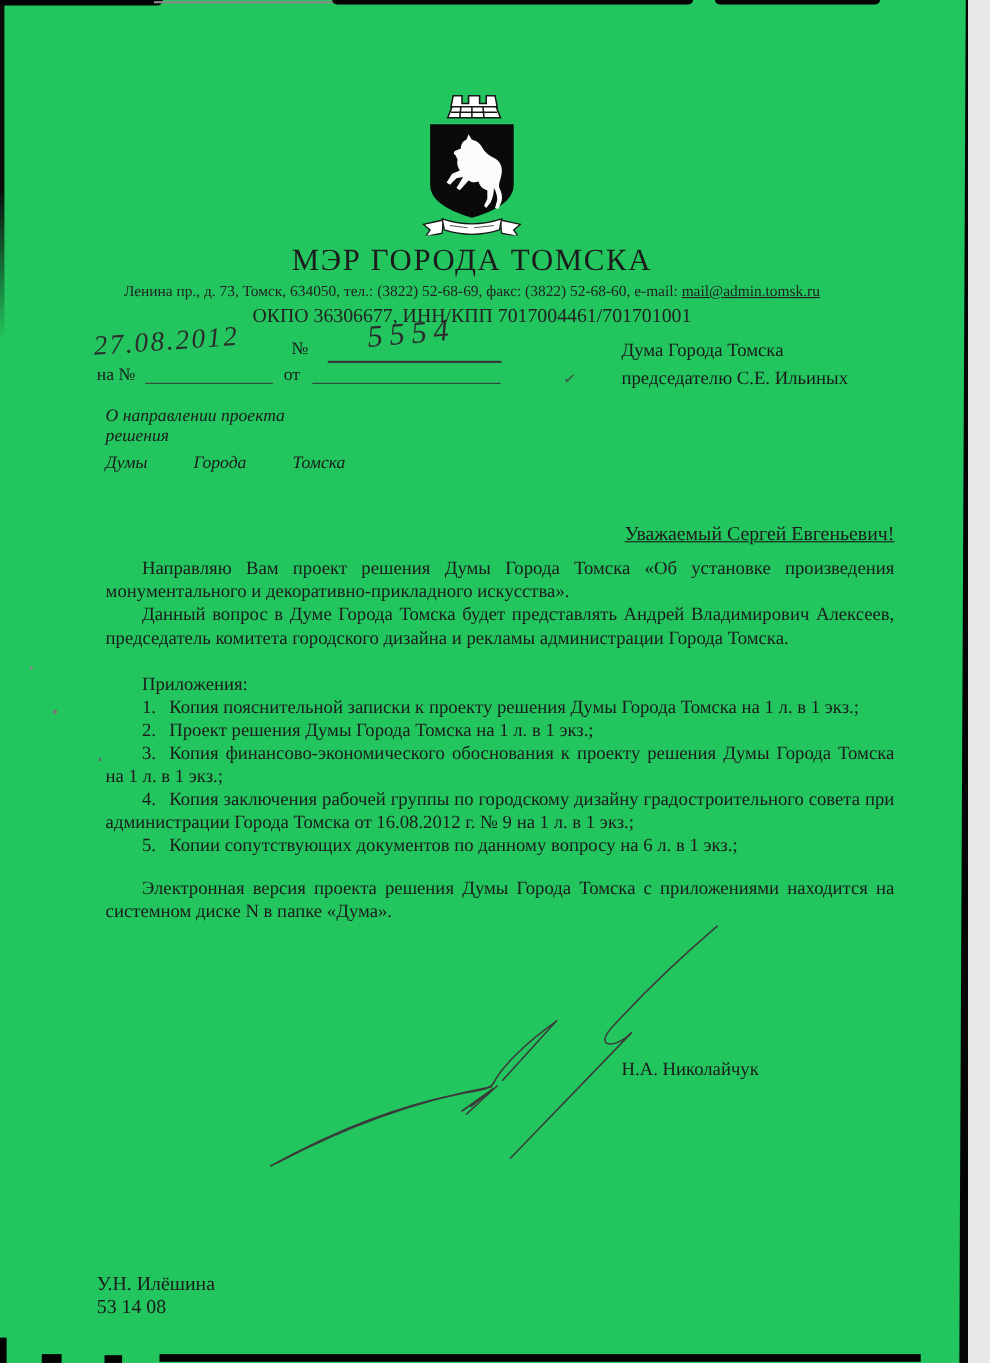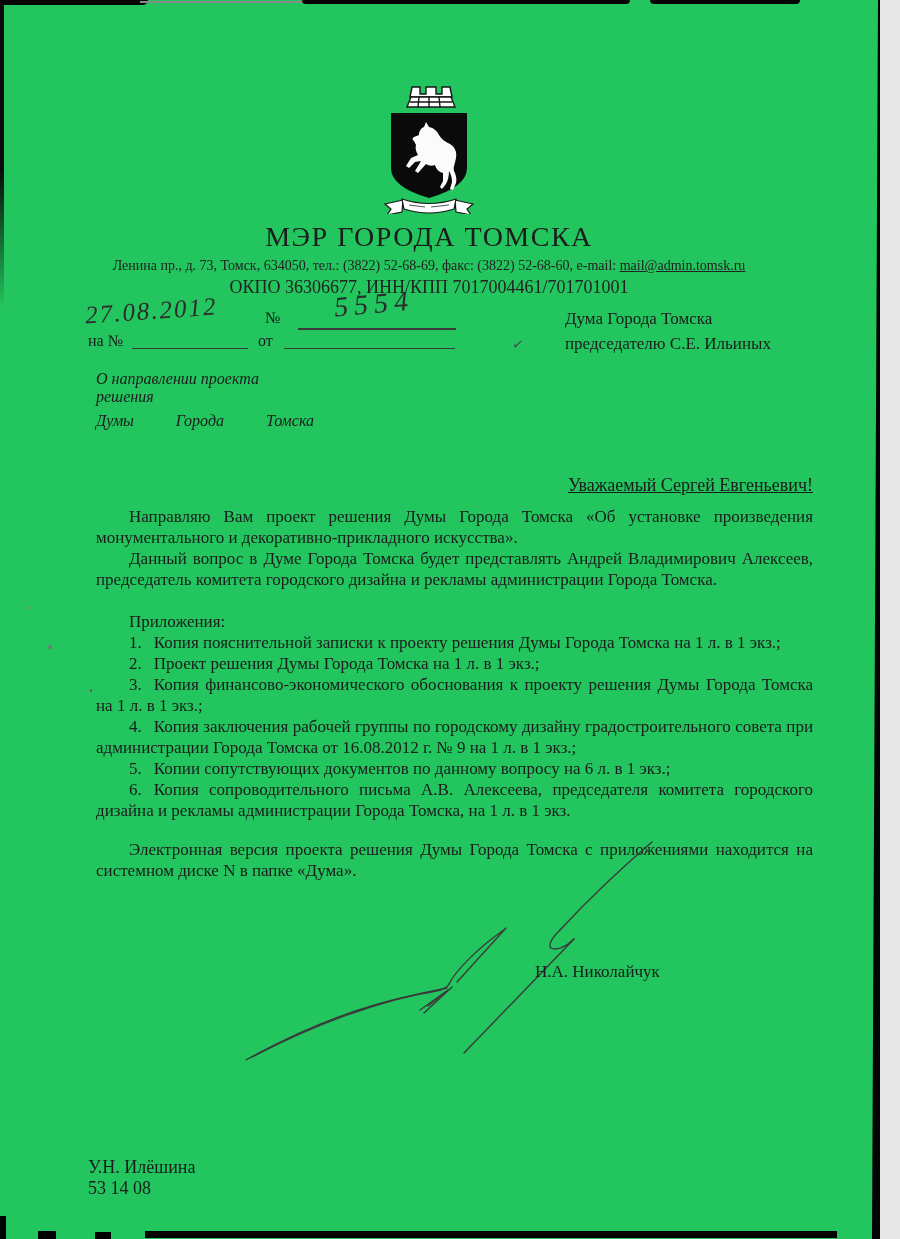--- a/index.html
+++ b/index.html
@@ -60,21 +60,21 @@
   .body { position:absolute; left:96px; top:474px; width:717px; font-size:17px; line-height:21px;
       text-align:justify; }
   .salutation { text-align:right; text-indent:0; font-size:18px; line-height:22px; margin-bottom:10px;text-decoration:underline; }
   .body p { text-indent:33px; }
   .attach-title { margin-top:21px; }
   .attach-item .num { padding-right:12px; }
   .closing { margin-top:18px; }
 
   
   .sig-overlay { position:absolute; left:0; top:0; width:900px; height:1239px; pointer-events:none; }
-  .signer-name { position:absolute; left:535px; top:962px; font-size:17px; }
+  .signer-name { position:absolute; left:565px; top:962px; font-size:17px; }
 
   
   .footer { position:absolute; left:88px; top:1157px; font-size:18px; line-height:21px;font-family:Liberation Serif, serif; }
 </style>
 </head>
 <body>
 
 <div class="page">
 
   <div class="art art-top-1"></div>
@@ -159,21 +159,20 @@
   <div class="body">
     <p class="salutation">Уважаемый Сергей Евгеньевич!</p>
     <p>Направляю Вам проект решения Думы Города Томска «Об установке произведения монументального и декоративно-прикладного искусства».</p>
     <p>Данный вопрос в Думе Города Томска будет представлять Андрей Владимирович Алексеев, председатель комитета городского дизайна и рекламы администрации Города Томска.</p>
     <p class="attach-title">Приложения:</p>
     <p class="attach-item"><span class="num">1.</span><span>Копия пояснительной записки к проекту решения Думы Города Томска на 1 л. в 1 экз.;</span></p>
     <p class="attach-item"><span class="num">2.</span><span>Проект решения Думы Города Томска на 1 л. в 1 экз.;</span></p>
     <p class="attach-item"><span class="num">3.</span><span>Копия финансово-экономического обоснования к проекту решения Думы Города Томска на 1 л. в 1 экз.;</span></p>
     <p class="attach-item"><span class="num">4.</span><span>Копия заключения рабочей группы по городскому дизайну градостроительного совета при администрации Города Томска от 16.08.2012 г. № 9 на 1 л. в 1 экз.;</span></p>
     <p class="attach-item"><span class="num">5.</span><span>Копии сопутствующих документов по данному вопросу на 6 л. в 1 экз.;</span></p>
-    <p class="attach-item"><span class="num">6.</span><span>Копия сопроводительного письма А.В. Алексеева, председателя комитета городского дизайна и рекламы администрации Города Томска, на 1 л. в 1 экз.</span></p>
     <p class="closing">Электронная версия проекта решения Думы Города Томска с приложениями находится на системном диске N в папке «Дума».</p>
   </div>
 
   <svg class="sig-overlay" viewBox="0 0 900 1239">
     <g fill="none" stroke="#3a3a3a" stroke-width="1.4" stroke-linecap="round">
       <path d="M246,1060 C300,1030 356,1006 420,994 C437,991 446,990 449,984"></path>
       <path d="M252,1057 C312,1026 372,1002 447,988"></path>
       <path d="M449,984 C456,970 478,948 505,929"></path>
       <path d="M452,987 L424,1013"></path>
       <path d="M448,990 L420,1010"></path>

